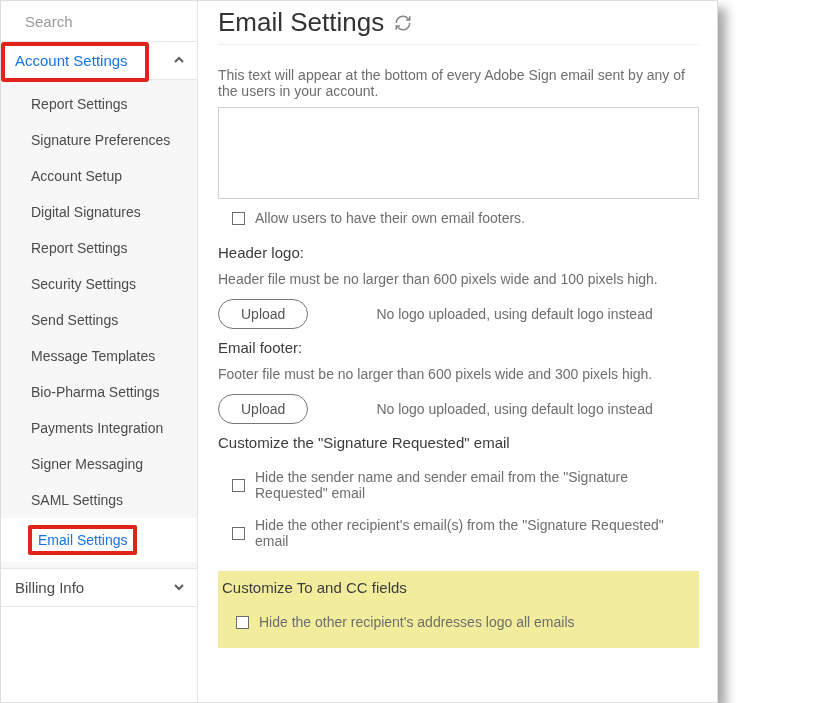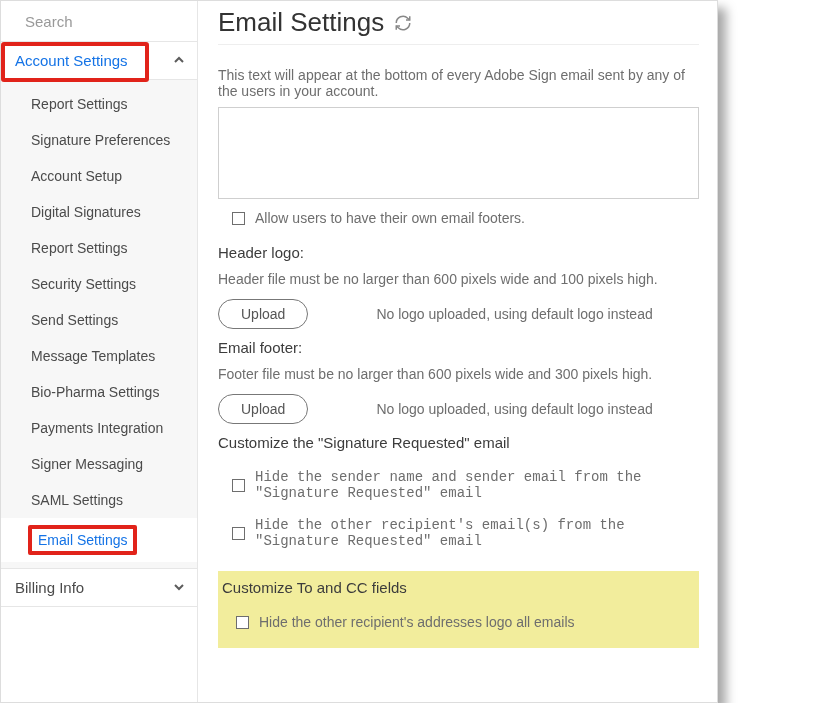--- a/index.html
+++ b/index.html
@@ -139,21 +139,21 @@
     border: 1.5px solid #777;
     background: #fff;
     color: #555;
     border-radius: 18px;
     padding: 6px 22px;
     font-size: 14px;
     cursor: pointer;
   }
   .status { color: #6e6e6e; font-size: 14px; }
   .sub-cb-block { margin-top: 6px; }
-  .sub-cb-block .cb-line { padding-left: 14px; font-family: Liberation Mono, monospace; }
+  .sub-cb-block .cb-line { padding-left: 14px; }
   .hl-yellow {
     background: #f2ed9c;
     padding: 8px 4px 10px 4px;
     margin-top: 14px;
   }
   .hl-yellow .sect-label { margin-top: 0; }
   .refresh-icon {
     width: 18px; height: 18px;
     color: #888;
   }

